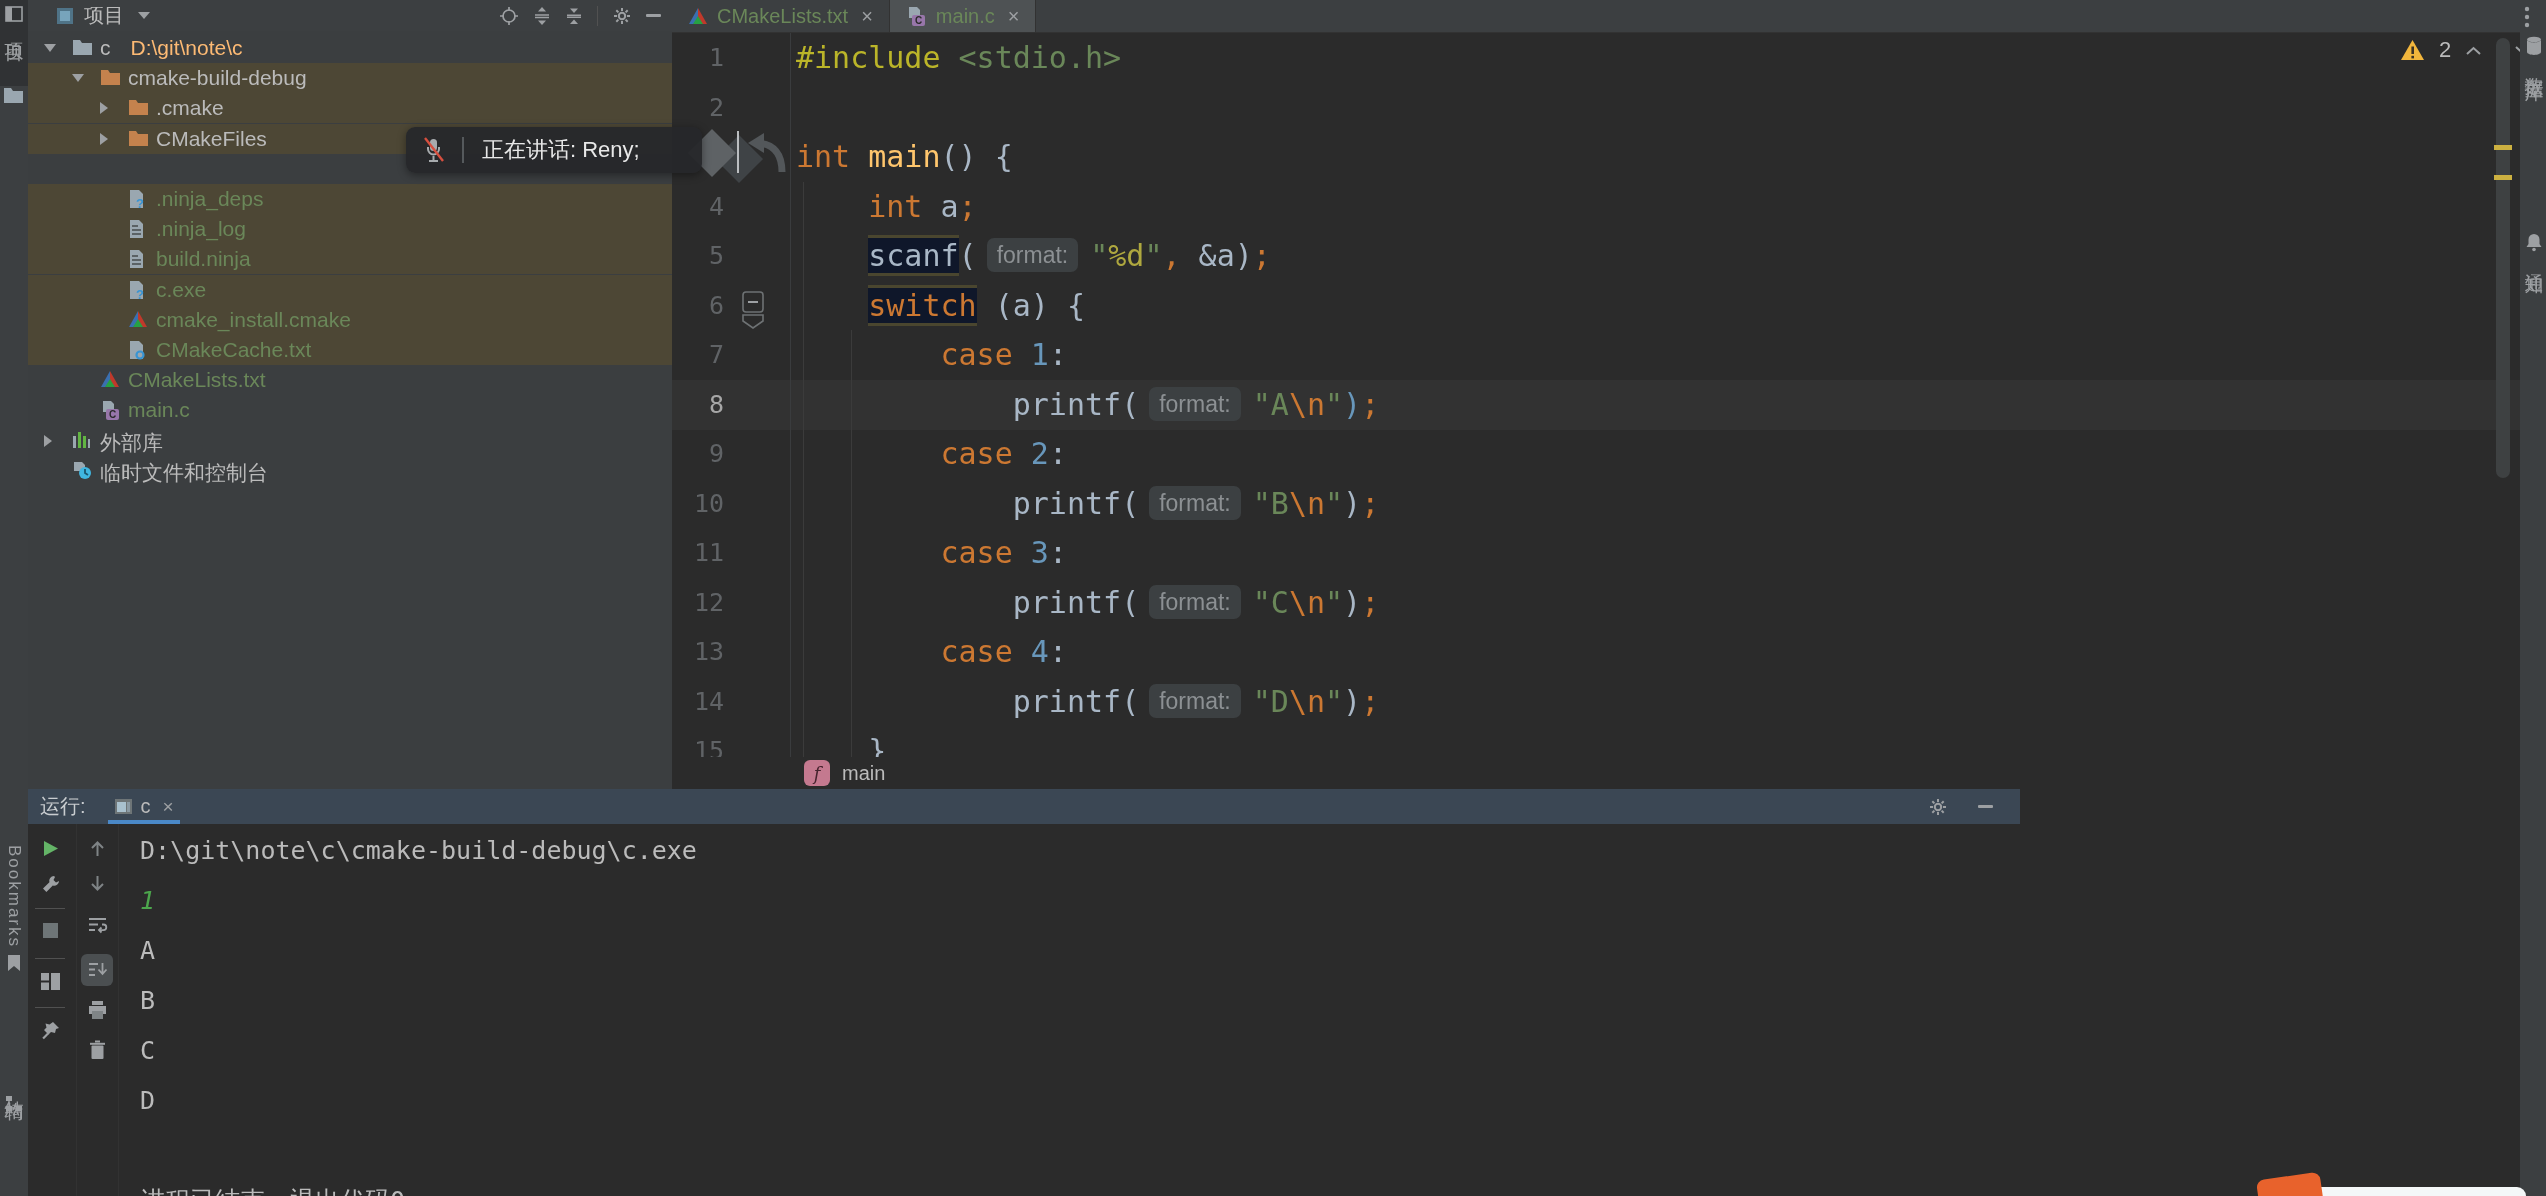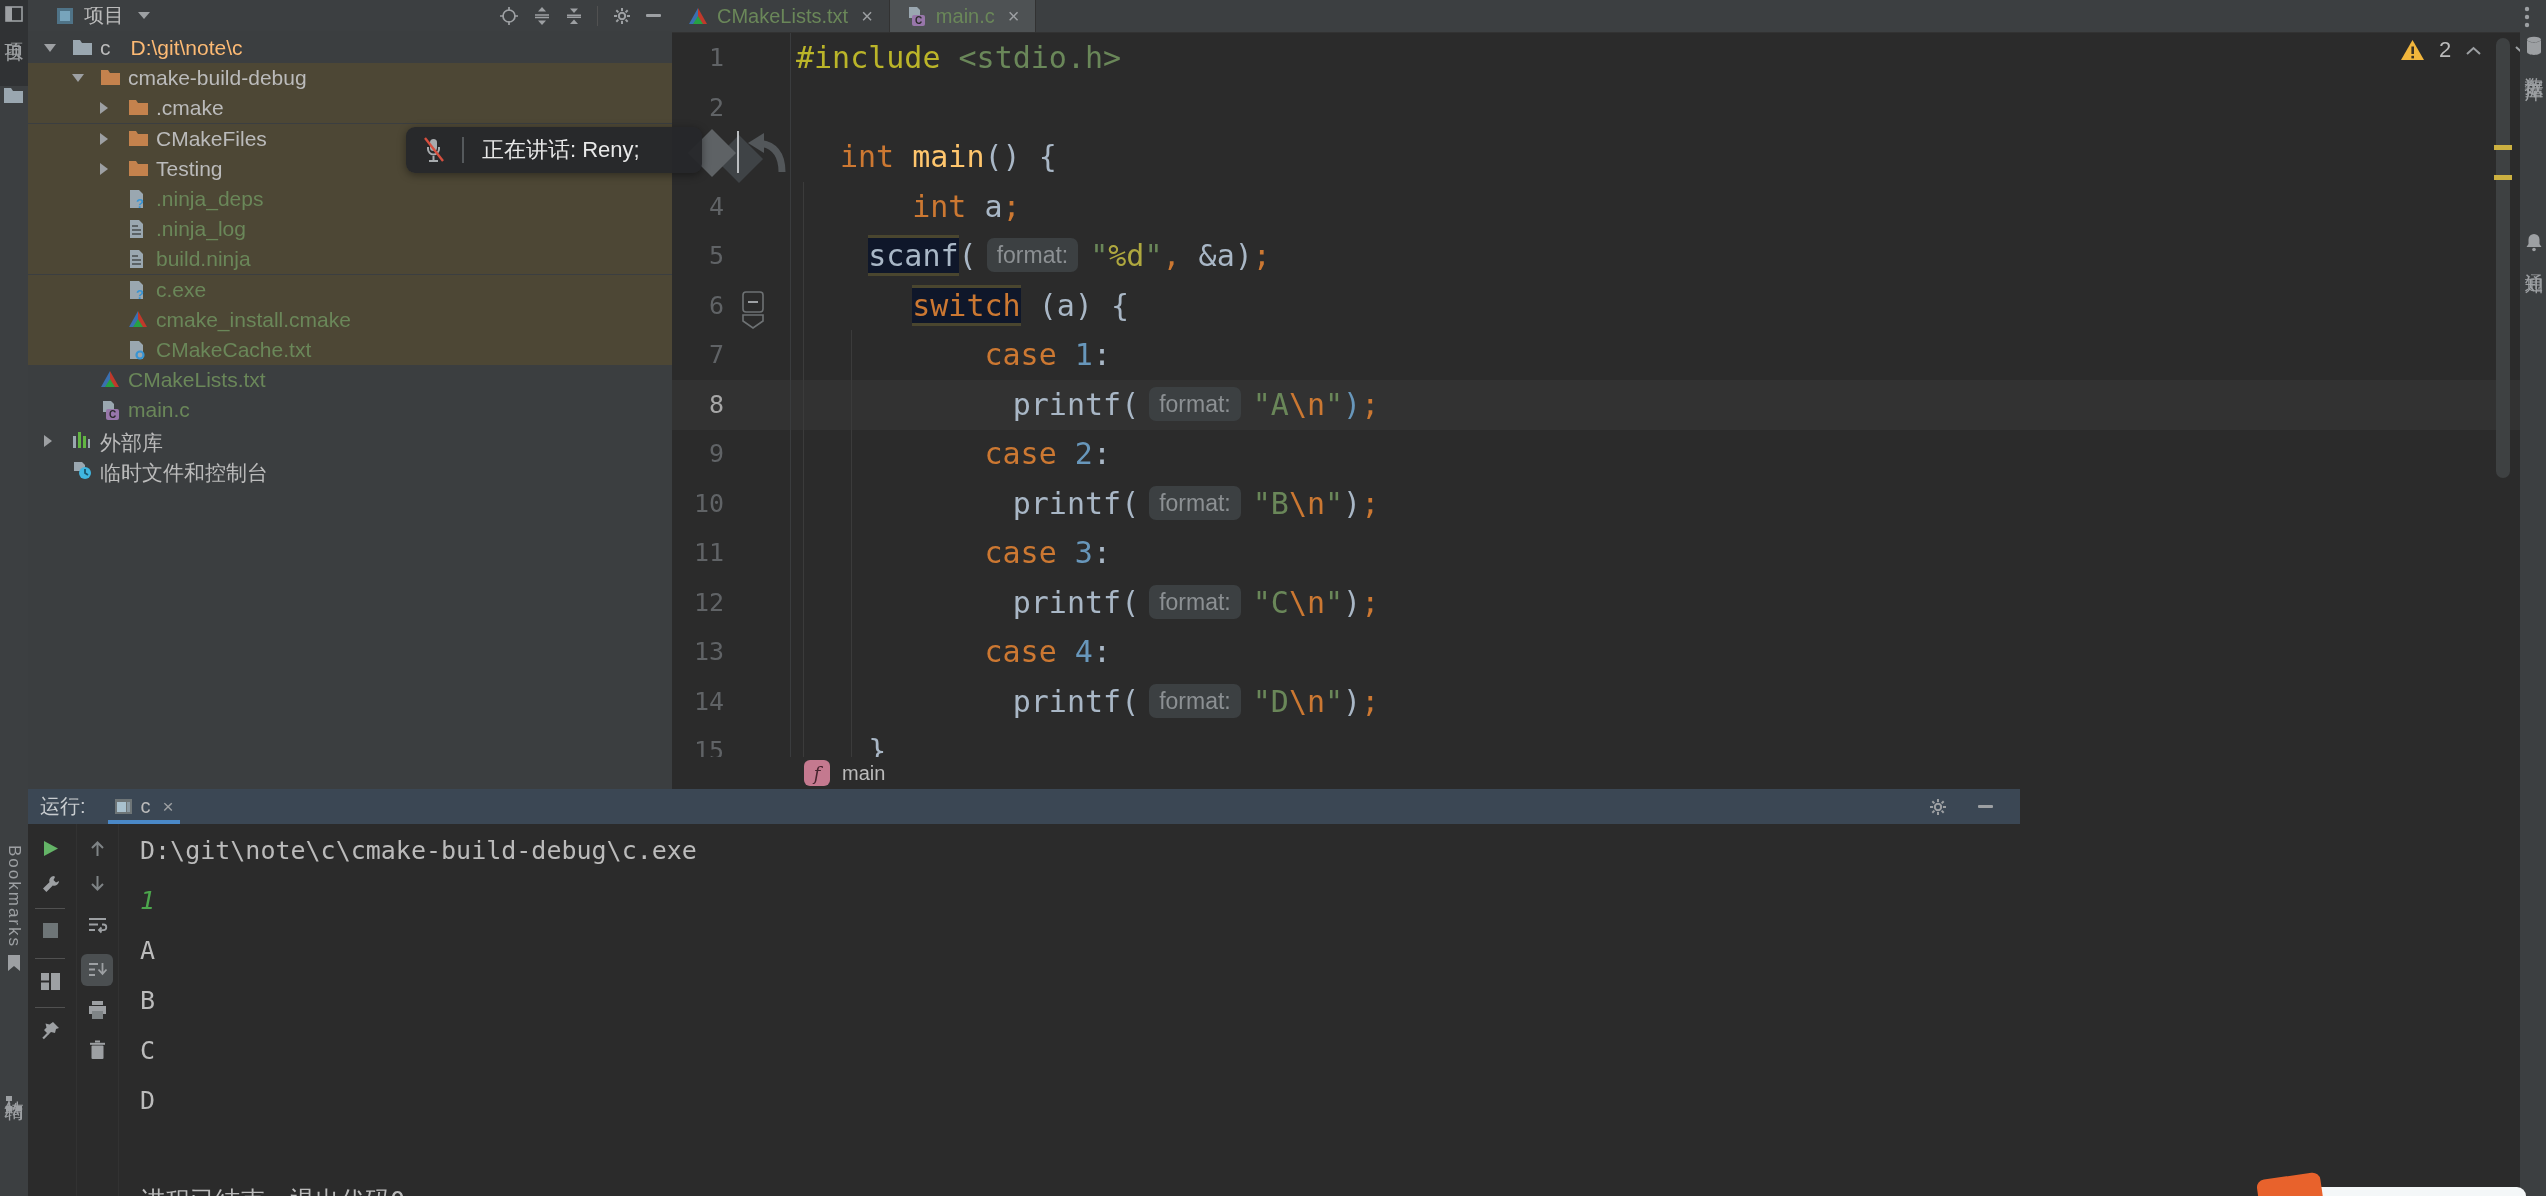--- a/index.html
+++ b/index.html
@@ -38,21 +38,21 @@
   .tab-x{color:#9DA0A3;font-size:20px;margin-left:4px;}
   #code-area{position:absolute;left:0;top:33px;width:1848px;height:724px;overflow:hidden;}
   .cur-line{position:absolute;left:0;width:1848px;height:50px;background:#323232;}
   .gutter-sep{position:absolute;left:118px;top:0;width:1px;height:724px;background:#3A3C3E;}
   .iguide{position:absolute;width:1px;background:#3B3B3B;}
   .lnum{position:absolute;left:0;width:52px;height:50px;line-height:50px;text-align:right;
         font-family:"DejaVu Sans Mono",monospace;font-size:25px;color:#606366;}
   .lnum.cur{color:#A7A7A7;}
   .cline{position:absolute;left:124px;height:50px;line-height:50px;white-space:pre;
          font-family:"DejaVu Sans Mono",monospace;font-size:30px;color:#A9B7C6;}
-  .tk-kw{color:#CC7832;margin-left:44px;} .tk-str{color:#6A8759;} .tk-num{color:#6897BB;} .tk-dir{color:#BBB529;}
+  .tk-kw{color:#CC7832;} .tk-str{color:#6A8759;} .tk-num{color:#6897BB;} .tk-dir{color:#BBB529;}
   .tk-fn{color:#FFC66D;} .tk-pln{color:#A9B7C6;} .tk-semi{color:#CC7832;} .tk-esc{color:#CC7832;}
   .tk-fmt{color:#AFA83F;} .tk-close{color:#6897BB;}
   .tk-hl{background:#0f172a;box-shadow:0 3px 0 #4A462F, 0 -3px 0 #4A462F;}
   .inlay{display:inline-block;font-family:"Liberation Sans","DejaVu Sans",sans-serif;font-size:23px;
          color:#8C9093;background:#3C4042;border-radius:7px;padding:1px 10px;margin:0 12px 0 10px;
          line-height:32px;vertical-align:3px;}
   #inspections{position:absolute;left:1728px;top:4px;display:flex;align-items:center;gap:14px;}
   #inspections .wcount{font-size:22px;color:#BBBBBB;}
   #scrollbar{position:absolute;left:1824px;top:5px;width:14px;height:440px;background:#3E4142;border-radius:7px;}
   .stripe-mark{position:absolute;left:1822px;width:18px;height:5px;background:#CDB141;}
@@ -200,29 +200,20 @@
       </div>
       <div class="trow sel" style="top: 92.6px;">
         <span class="chev chev-r" style="left: 72px;"></span>
         <span class="ticon" style="left: 100px;">
           <svg width="21" height="17" viewBox="0 0 21 17">
             <path d="M1 2h7l2 3h10v12H1z" fill="#C4824D"></path>
           </svg>
         </span>
         <span class="tlabel lab-plain" style="left: 128px;">CMakeFiles</span>
       </div>
-      <div class="trow sel" style="top: 122.8px;">
-        <span class="chev chev-r" style="left: 72px;"></span>
-        <span class="ticon" style="left: 100px;">
-          <svg width="21" height="17" viewBox="0 0 21 17">
-            <path d="M1 2h7l2 3h10v12H1z" fill="#C4824D"></path>
-          </svg>
-        </span>
-        <span class="tlabel lab-plain" style="left: 128px;">Testing</span>
-      </div>
       <div class="trow sel" style="top: 153px;">
         <span class="ticon" style="left: 100px;">
           <svg width="17" height="20" viewBox="0 0 17 20">
             <path d="M2 1h9l4 4v14H2z" fill="#9AA7B0"></path>
             <text x="8" y="19" font-size="13" font-weight="bold" fill="#3894D3" font-family="sans-serif">?</text>
           </svg>
         </span>
         <span class="tlabel lab-green" style="left: 128px;">.ninja_deps</span>
       </div>
       <div class="trow sel" style="top: 183.2px;">

